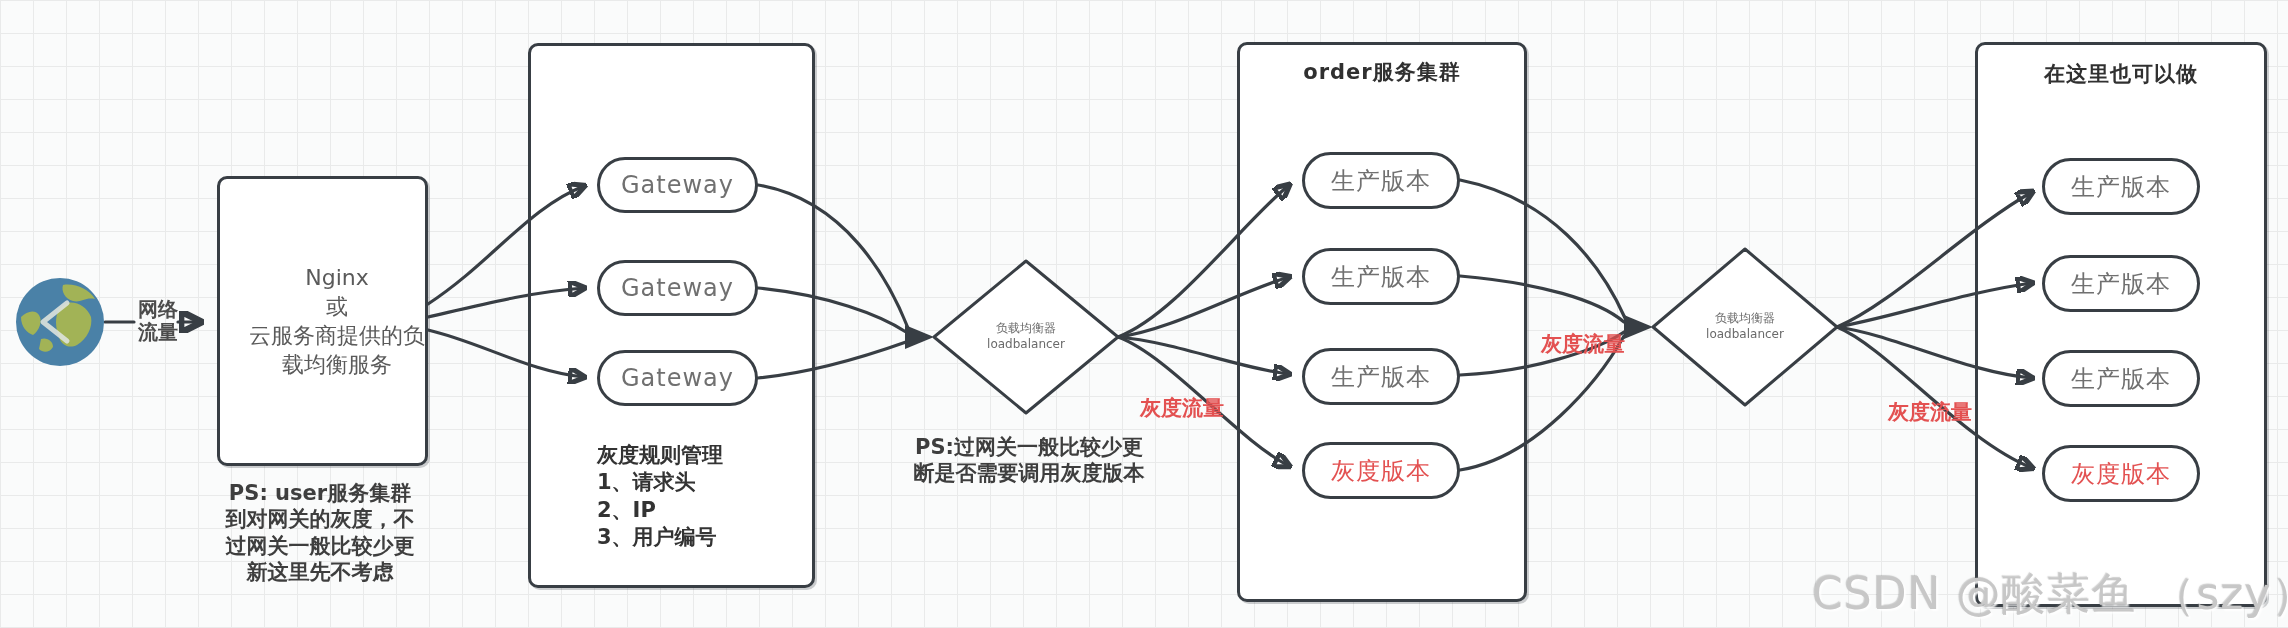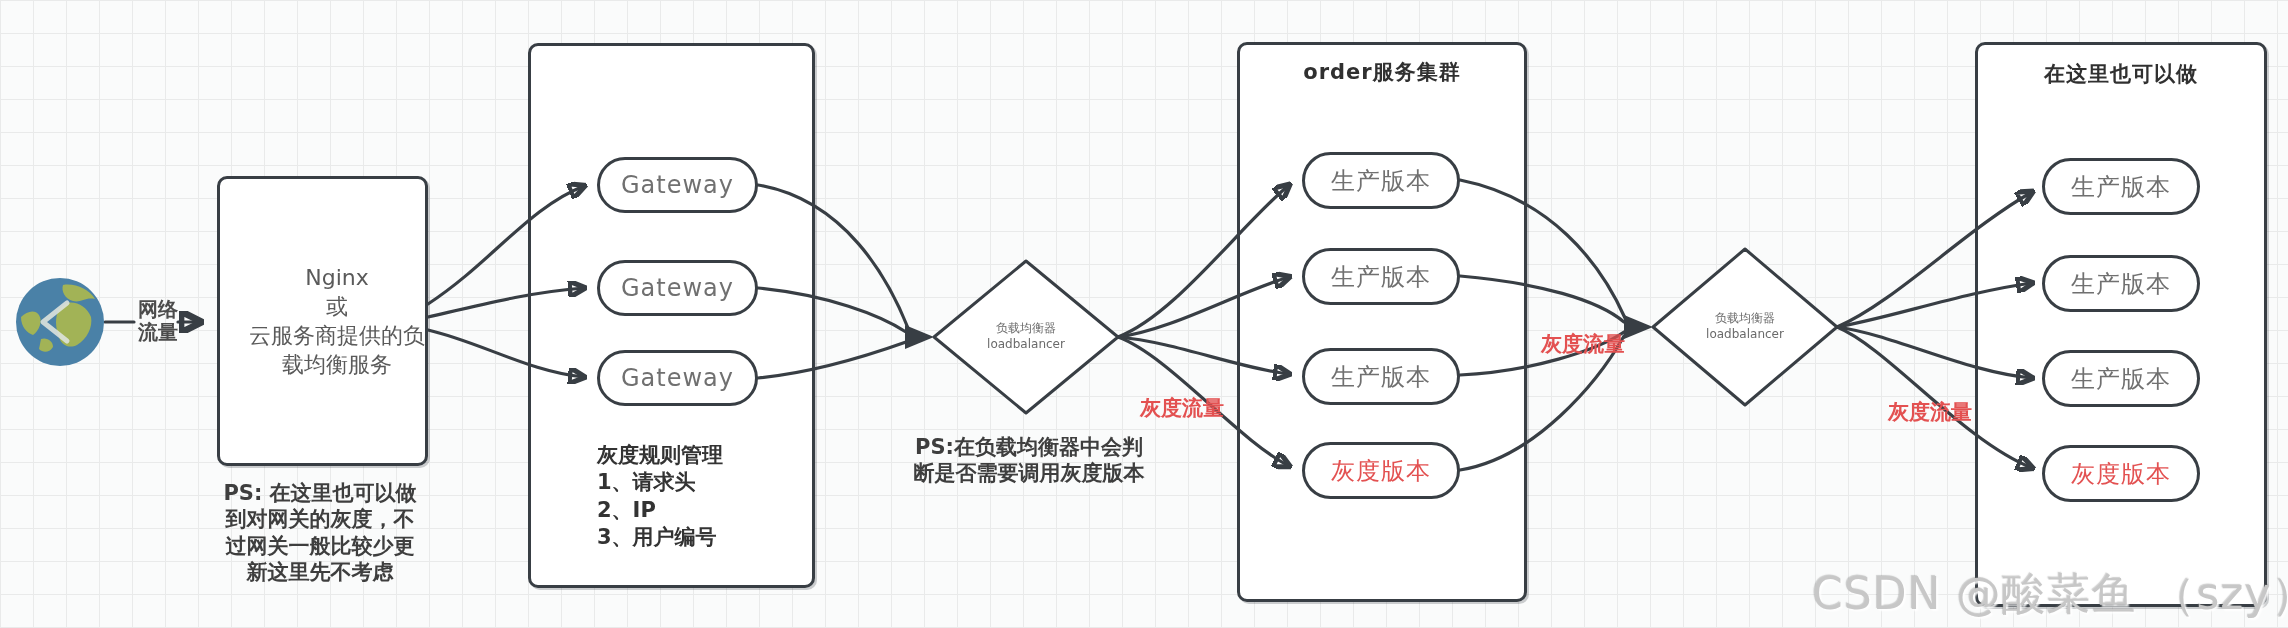--- a/index.html
+++ b/index.html
@@ -127,36 +127,36 @@
 
   <div class="txt net-label" style="left:130px;top:298px;width:56px;">网络
 流量</div>
 
   <div class="nginx-box" style="left:217px;top:176px;width:211px;height:290px;justify-content:flex-end;">
     <div class="body-text" style="white-space:pre-line;">Nginx
 或
 云服务商提供的负
 载均衡服务</div>
   </div>
-  <div class="txt note" style="left:198px;top:480px;width:244px;">PS: 在这里也可以做
+  <div class="txt note" style="left:198px;top:480px;width:244px;">PS: user服务集群
 到对网关的灰度，不
 过网关一般比较少更
 新这里先不考虑</div>
 
   <div class="pill" style="left:597px;top:157px;width:161px;height:56px;">Gateway</div>
   <div class="pill" style="left:597px;top:260px;width:161px;height:56px;">Gateway</div>
   <div class="pill" style="left:597px;top:350px;width:161px;height:56px;">Gateway</div>
   <div class="txt rules" style="left:597px;top:442px;width:190px;">灰度规则管理
 1、请求头
 2、IP
 3、用户编号</div>
 
   <div class="abs lb-label" style="left:934px;top:261px;width:184px;height:152px;z-index:3;white-space:pre-line;">负载均衡器
 loadbalancer</div>
-  <div class="txt note" style="left:900px;top:434px;width:258px;">PS:在负载均衡器中会判
+  <div class="txt note" style="left:900px;top:434px;width:258px;">PS:过网关一般比较少更
 断是否需要调用灰度版本</div>
 
   <div class="txt red-label" style="left:1136px;top:394px;width:92px;">灰度流量</div>
   <div class="txt red-label" style="left:1536px;top:330px;width:94px;">灰度流量</div>
   <div class="txt red-label" style="left:1884px;top:398px;width:92px;">灰度流量</div>
 
   <div class="txt cluster-title" style="left:1237px;top:58px;width:290px;">order服务集群</div>
   <div class="pill" style="left:1302px;top:152px;width:158px;height:57px;">生产版本</div>
   <div class="pill" style="left:1302px;top:248px;width:158px;height:57px;">生产版本</div>
   <div class="pill" style="left:1302px;top:348px;width:158px;height:57px;">生产版本</div>

